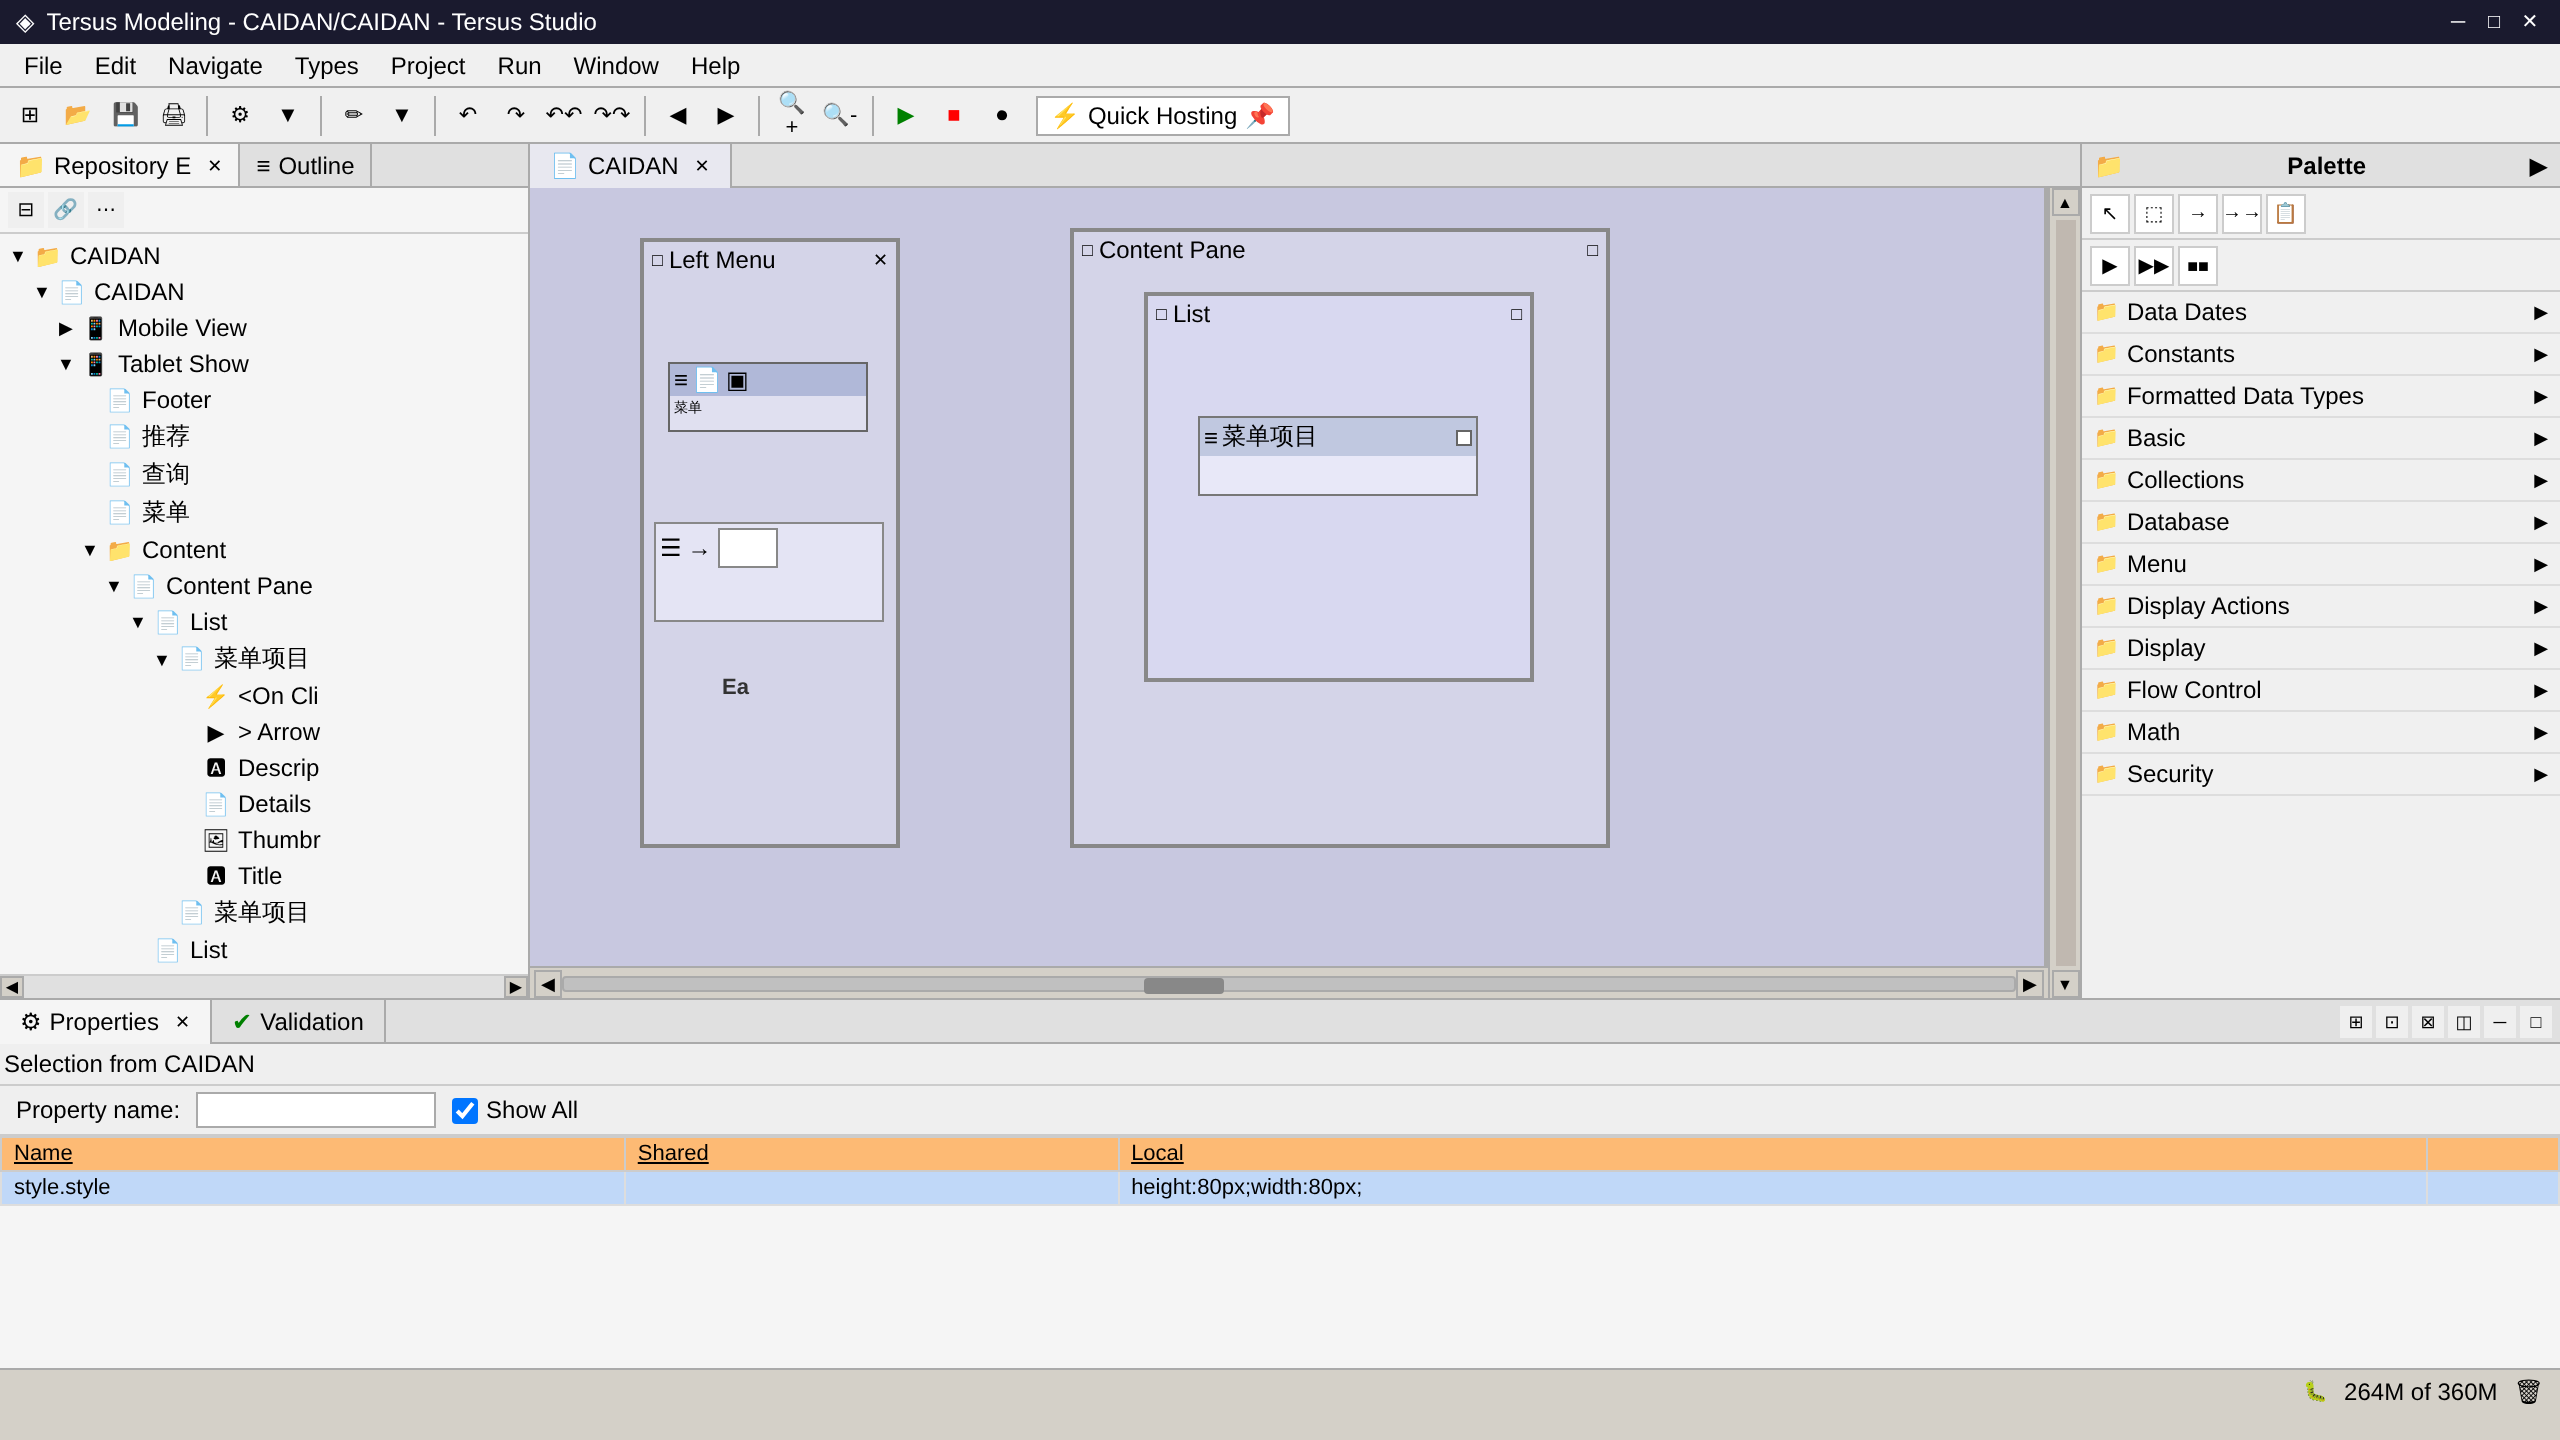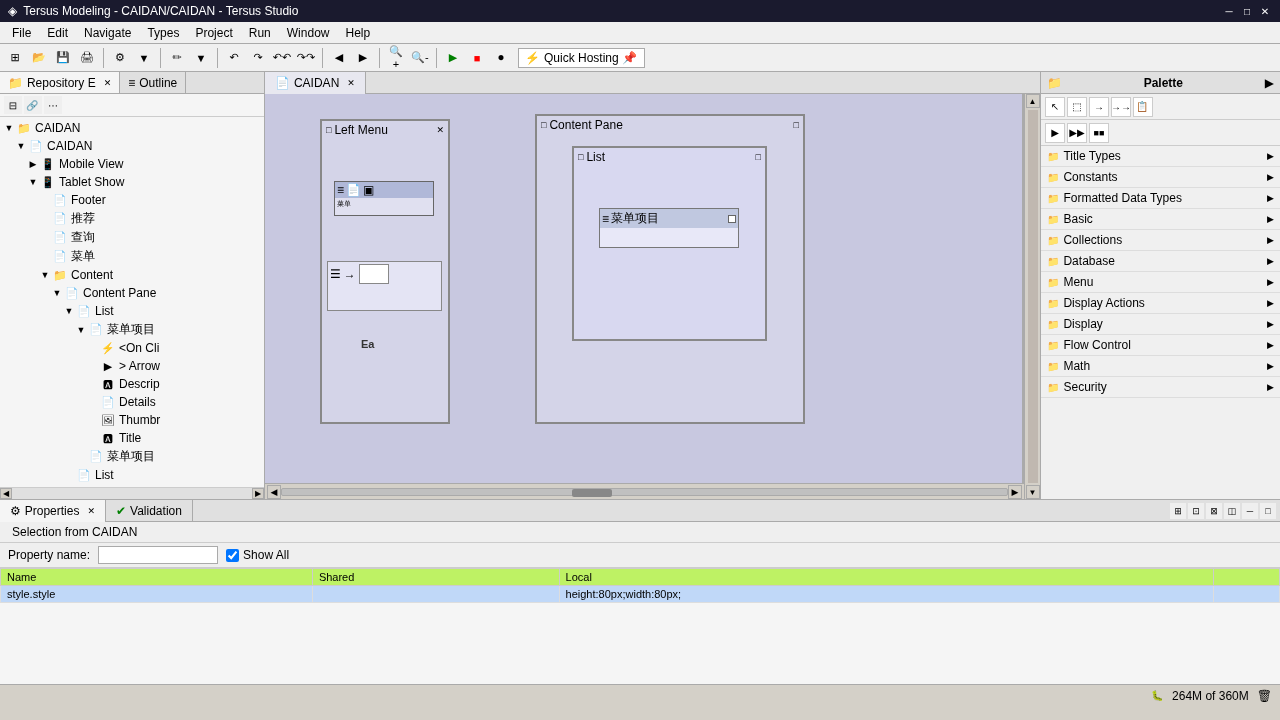--- a/index.html
+++ b/index.html
@@ -218,37 +218,37 @@
     .bottom-tool-btn {
       width: 16px; height: 16px; display: inline-flex; align-items: center;
       justify-content: center; cursor: pointer; font-size: 9px;
       border: 1px solid transparent;
     }
 
     #bottom-content {
       flex: 1; overflow: hidden; display: flex; flex-direction: column;
     }
     #properties-header {
-      display: flex; align-items: center; padding: 3px 12px;
+      display: flex; align-items: center; padding: 3px 2px;
       border-bottom: 1px solid #ccc; background: #efefef; font-size: 11px;
       gap: 8px;
       text-align: center;
     }
     #prop-name-input {
       width: 120px; height: 18px; border: 1px solid #aaa; font-size: 11px; padding: 0 2px;
     }
     #show-all-cb { display: flex; align-items: center; gap: 4px; }
 
     #properties-table {
       flex: 1; overflow-y: auto;
     }
     table { width: 100%; border-collapse: collapse; }
     th {
-      background: #bef264; padding: 2px 6px; text-align: left;
-      border: 1px solid #ccc; font-size: 11px; font-weight: normal;
+      background: #fdba74; padding: 2px 6px; text-align: left;
+      border: 1px solid #ccc; font-size: 11px; font-weight: normal; text-decoration: underline;
     }
     td {
       padding: 2px 6px; border: 1px solid #ddd; font-size: 11px;
       white-space: nowrap; overflow: hidden;
     }
     tr:nth-child(even) td { background: #f8f8f8; }
     tr:nth-child(odd) td { background: white; }
     tr.highlighted td { background: #c0d8f8; }
 
     #status-bar {
@@ -608,21 +608,21 @@
     </div>
     <div style="display:flex; align-items:center; padding:2px 4px; gap:2px; border-bottom:1px solid #ccc; height:26px;">
       <button class="palette-icon-btn">▶</button>
       <button class="palette-icon-btn">▶▶</button>
       <button class="palette-icon-btn" style="font-size:9px;">■■</button>
     </div>
 
     <div id="palette-list">
     <div class="palette-category">
           <span class="palette-category-icon">📁</span>
-          <span>Title Types</span>
+          <span>Data Dates</span>
           <span class="palette-chevron">▶</span>
         </div>
         <div class="palette-category">
           <span class="palette-category-icon">📁</span>
           <span>Constants</span>
           <span class="palette-chevron">▶</span>
         </div>
         <div class="palette-category">
           <span class="palette-category-icon">📁</span>
           <span>Formatted Data Types</span>

